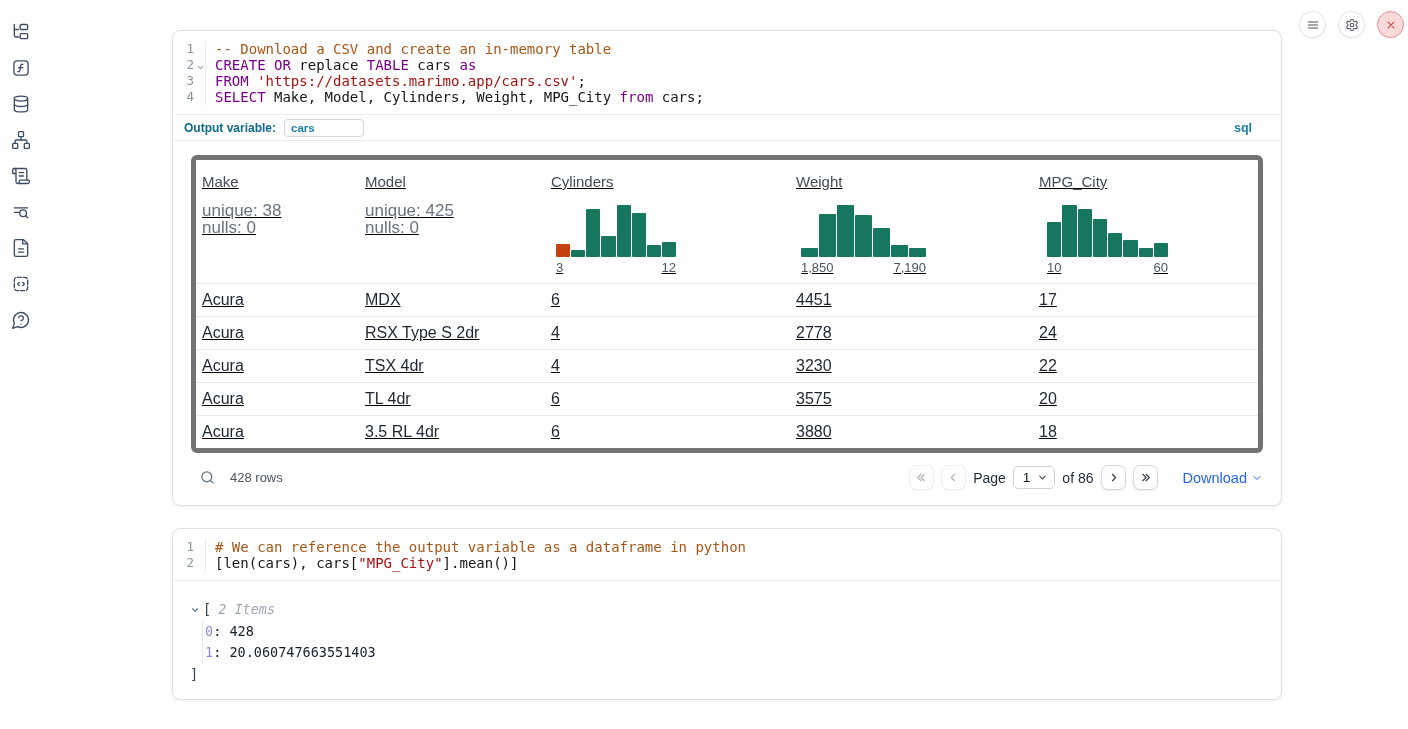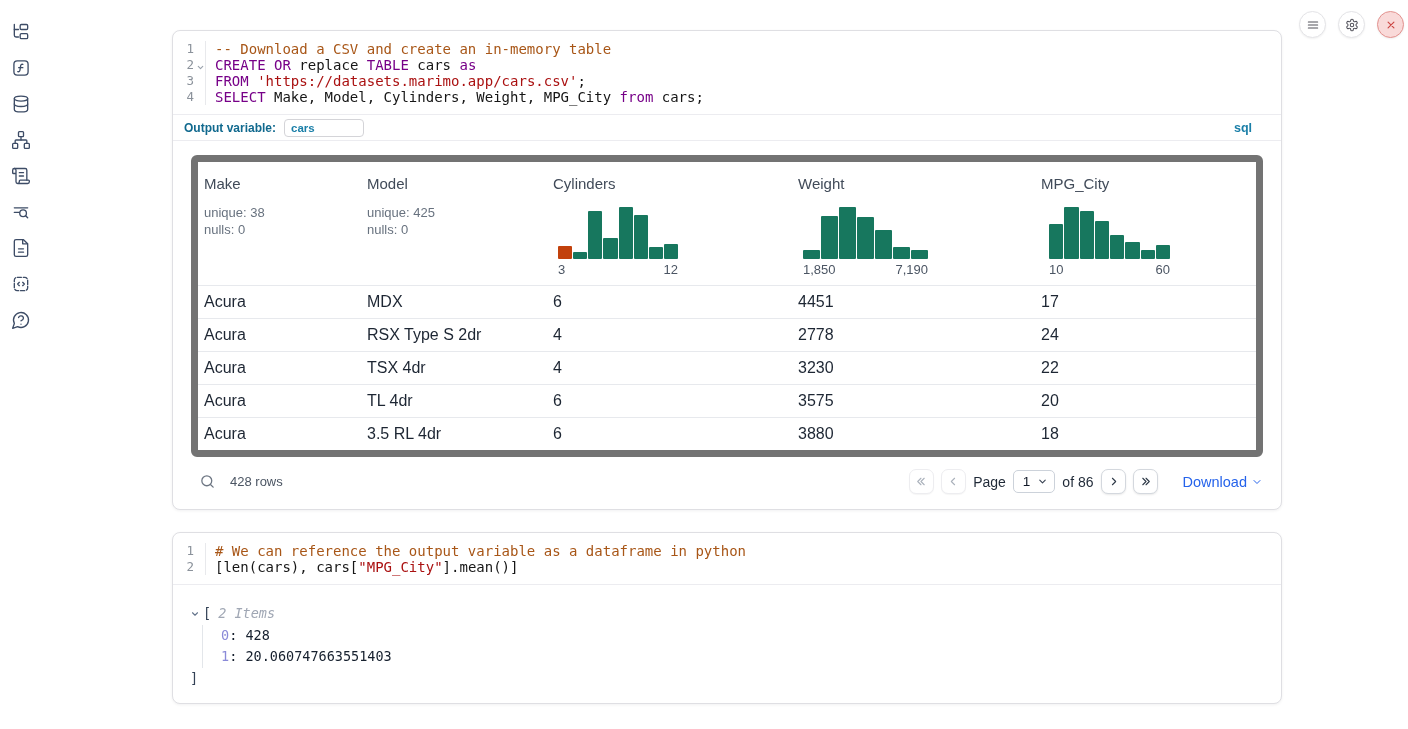--- a/index.html
+++ b/index.html
@@ -40,25 +40,25 @@
 
   
   .cell-meta{display:flex;align-items:center;height:26px;padding:0 11px;border-bottom:1px solid #ececf0;}
   .ov-label{font-size:12px;font-weight:700;color:#10698e;}
   .ov-input{width:80px;height:18px;margin-left:8px;border:1px solid #d4d4d8;border-radius:4px;
     font:700 11.5px "Liberation Sans",sans-serif;color:#1a7fa8;padding:0 6px;outline:none;}
   .lang-label{margin-left:auto;margin-right:18px;font-size:12.5px;font-weight:700;color:#1a7fa8;}
 
   
   .cell-output{padding:14px 18px 12px 18px;}
-  .data-table{border:7px solid #737373;border-radius:6px;overflow:hidden;}
+  .data-table{border:5px solid #737373;border-radius:6px;overflow:hidden;text-decoration:underline;}
   .t-grid{display:grid;grid-template-columns:163px 186px 245px 243px 1fr;}
   .th{height:123px;padding:13px 6px 6px 6px;display:flex;flex-direction:column;cursor:pointer;}
   .col-name{font-size:15px;color:#414b59;}
-  .col-stats{margin-top:12px;font-size:13px;color:#68727f;line-height:17px;}
+  .col-stats{margin-top:12px;font-size:17px;color:#68727f;line-height:17px;}
   .hist{margin-top:auto;}
   .th:nth-child(3) .hist{width:120px;margin-left:5px;}
   .th:nth-child(4) .hist{width:125px;margin-left:5px;}
   .th:nth-child(5) .hist{width:121px;margin-left:8px;}
   .hist-bars{display:flex;align-items:flex-end;gap:1px;height:52px;}
   .bar{flex:1;border-radius:1px;}
   .hist-labels{display:flex;justify-content:space-between;font-size:13px;color:#4b5563;margin-top:3px;height:17px;}
   .tr{display:grid;grid-template-columns:163px 186px 245px 243px 1fr;height:33px;align-items:center;
     border-top:1px solid #e7e9ed;}
   .td{padding:0 6px;font-size:16px;color:#1d2633;white-space:nowrap;overflow:hidden;}
@@ -85,21 +85,21 @@
     color:#2563eb;font-size:14.5px;cursor:pointer;padding:0;font-family:"Liberation Sans",sans-serif;}
   .download svg{width:12px;height:12px;stroke:#2563eb;fill:none;stroke-width:2;stroke-linecap:round;stroke-linejoin:round;}
 
   
   .py-output{padding:18px 18px 14px 17px;font:13.5px "DejaVu Sans Mono",monospace;color:#1f2937;}
   .tree-head{display:flex;align-items:center;line-height:21.5px;}
   .tree-chevron{display:flex;width:10px;margin-right:3px;cursor:pointer;}
   .tree-chevron svg{width:10px;height:10px;stroke:#64748b;fill:none;stroke-width:2.6;stroke-linecap:round;stroke-linejoin:round;}
   .tree-bracket{color:#334155;}
   .tree-items{margin-left:7px;font-style:italic;color:#a0a7b4;}
-  .tree-entries{margin-left:12px;border-left:1px solid #e3e6ea;padding-left:18px;}
+  .tree-entries{margin-left:12px;border-left:1px solid #e3e6ea;padding-left:2px;}
   .tree-line{line-height:21.5px;}
   .tree-key{color:#8a8ad8;}
   .tree-val{color:#16202e;}
   .tree-close{line-height:21.5px;color:#334155;}
 </style>
 </head>
 <body>
 
 <aside class="sidebar">
   <button class="side-btn">

